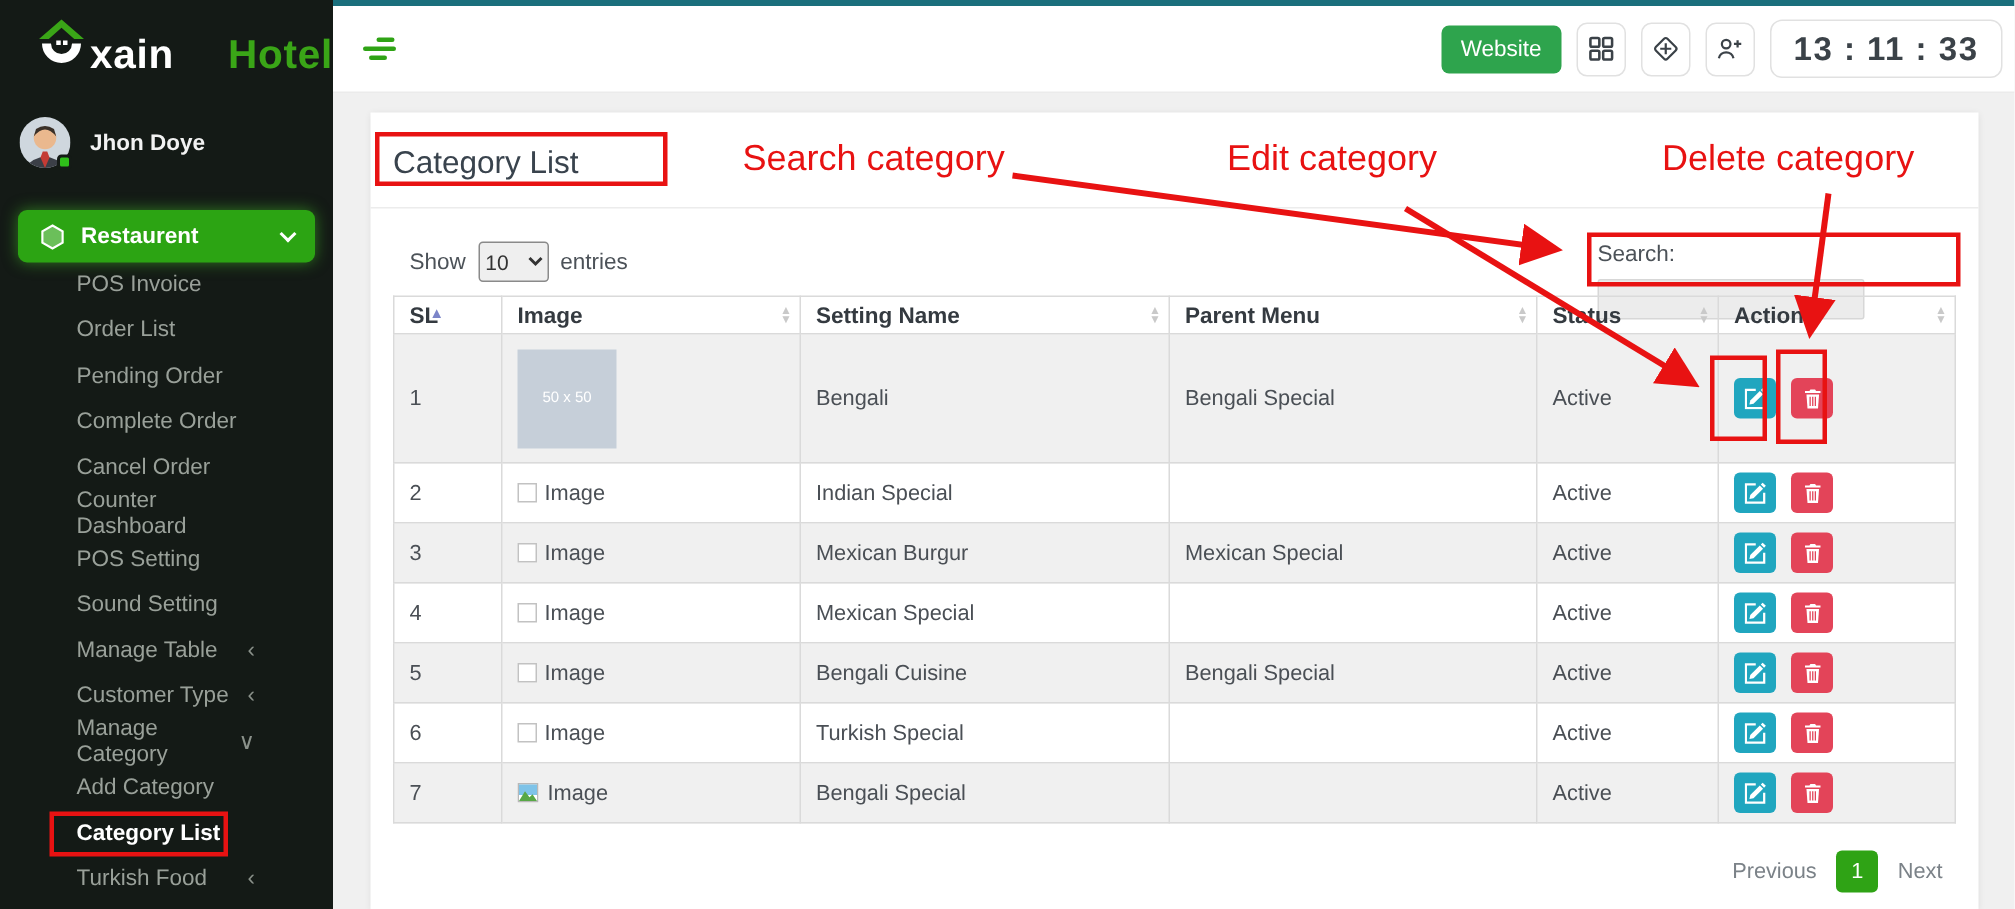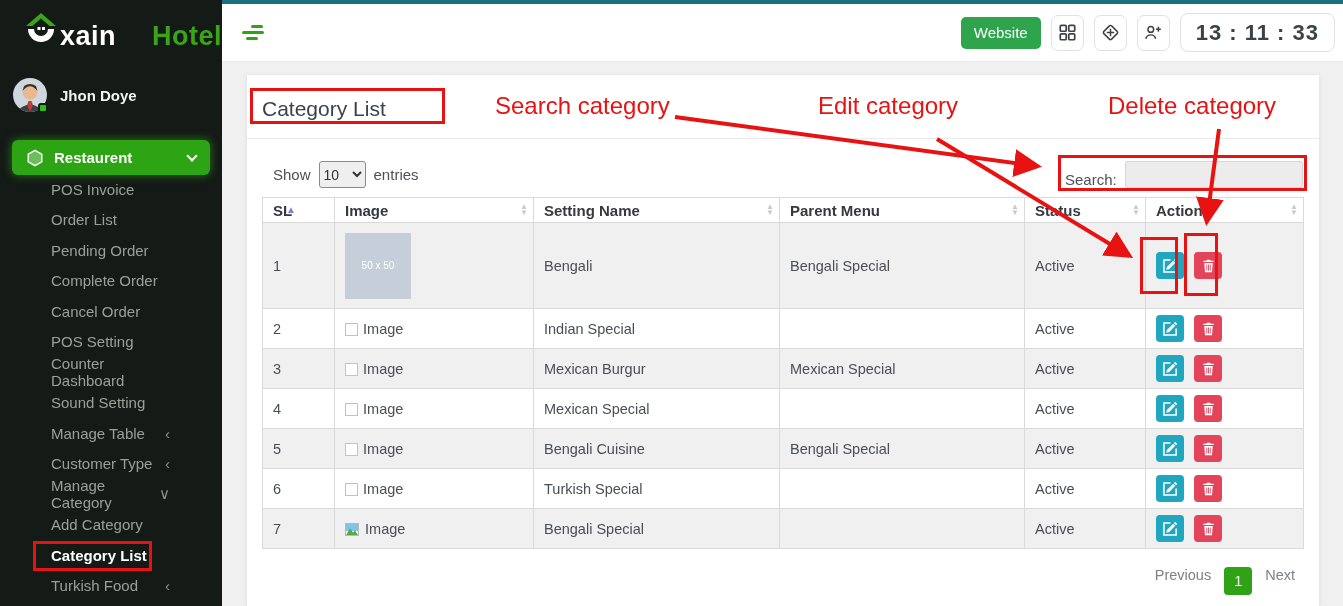--- a/index.html
+++ b/index.html
@@ -49,22 +49,22 @@
     box-shadow:0 1px 5px rgba(0,0,0,.09); z-index:1; }
   .card-header { height:64px; border-bottom:1px solid #ececec; }
   .page-title { position:absolute; left:15px; top:22px; font-size:21px; color:#39434d; }
   .dt-length { position:absolute; left:26px; top:86px; display:flex; align-items:center; gap:8px;
     font-size:15px; color:#4c5258; }
   .dt-length select { width:47px; height:27px; border:1px solid #8a8a8a; border-radius:3px;
     font-size:14px; font-family:inherit; color:#333; }
   .dt-buttons { position:absolute; left:376px; top:84px; display:flex; gap:6px; }
   .dt-buttons button { background:#2fa315; color:#fff; border:none; border-radius:3px; height:29px;
     padding:0 13px; font-size:13.5px; cursor:pointer; font-family:inherit; }
-  .dt-search { position:absolute; left:818px; top:86px; display:flex; align-items:flex-end; gap:8px;
-    font-size:15px; color:#4c5258; }
+  .dt-search { position:absolute; left:818px; top:86px; display:flex; align-items:flex-start; gap:8px;
+    font-size:15px; color:#4c5258;flex-direction:column; }
   .dt-search input { width:178px; height:27px; background:#ececec; border:1px solid #d7d7d7;
     border-radius:2px; padding:0 6px; font-family:inherit; }
   
   table.dt { position:absolute; left:15px; top:122px; width:1041px; border-collapse:collapse;
     font-size:14.5px; color:#4a4f55; table-layout:fixed; }
   .dt th, .dt td { border:1px solid #dadada; padding:0 10px; text-align:left; vertical-align:middle; }
   .dt th { height:25px; font-size:15px; color:#343a40; position:relative; padding-right:22px; cursor:pointer; }
   .dt td { height:40px; }
   .dt tr.tall td { height:86px; }
   .dt tbody tr:nth-child(odd) td { background:#f0f0f0; }
@@ -73,21 +73,21 @@
   .sort-asc { position:absolute; right:38px; top:50%; transform:translateY(-52%); font-size:10px; color:#7c85c9; }
   .img-ph { width:66px; height:66px; background:#c6cfd9; color:#fff; font-size:10px;
     display:flex; align-items:center; justify-content:center; }
   .img-broken { display:inline-block; width:13px; height:13px; border:1px solid #c2c2c2;
     vertical-align:-2px; margin-right:1px; background:#fff; }
   .img-broken-color { vertical-align:-2px; margin-right:2px; }
   .act-btn { display:inline-flex; align-items:center; justify-content:center; width:28px; height:27px;
     border:none; border-radius:4px; cursor:pointer; margin-right:6px; }
   .act-edit { background:#20a6bf; }
   .act-del { background:#e34459; }
-  .pagination { position:absolute; right:24px; top:492px; display:flex; align-items:flex-start; gap:13px;
+  .pagination { position:absolute; right:24px; top:492px; display:flex; align-items:center; gap:13px;
     font-size:14.5px; color:#7b8288; }
   .page-num { width:28px; height:28px; background:#2fa315; color:#fff; border-radius:4px;
     display:flex; align-items:center; justify-content:center; cursor:pointer; }
   .page-link { cursor:pointer; }
   
   .anno { position:absolute; z-index:60; pointer-events:none; }
   .anno-rect { border:3px solid #e81212; }
   .anno-text { color:#e81212; font-size:24px; font-weight:500; white-space:nowrap; }
   #anno-svg { position:absolute; left:0; top:0; z-index:55; pointer-events:none; }
   #rect-title   { left:250px; top:88px;  width:195px; height:36px; }
@@ -154,25 +154,25 @@
   </li>
       <li>
     <span>Complete Order</span>
 
   </li>
       <li>
     <span>Cancel Order</span>
 
   </li>
       <li>
+    <span>Counter Dashboard</span>
+
+  </li>
+      <li>
     <span>POS Setting</span>
-
-  </li>
-      <li>
-    <span>Counter Dashboard</span>
 
   </li>
       <li>
     <span>Sound Setting</span>
 
   </li>
       <li>
     <span>Manage Table</span>
     <span class="chev">‹</span>
   </li>

